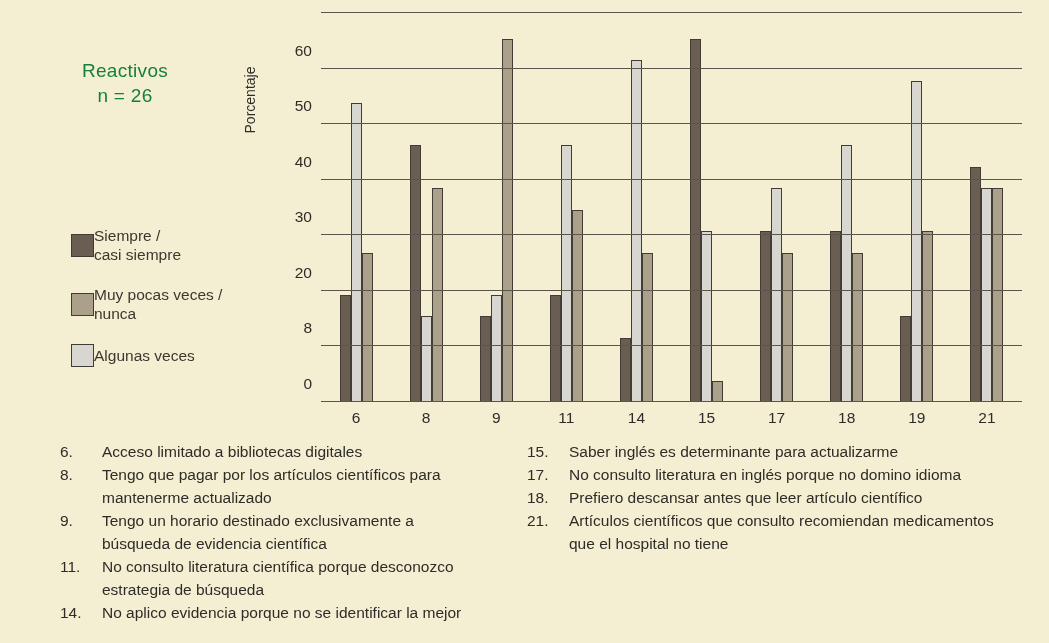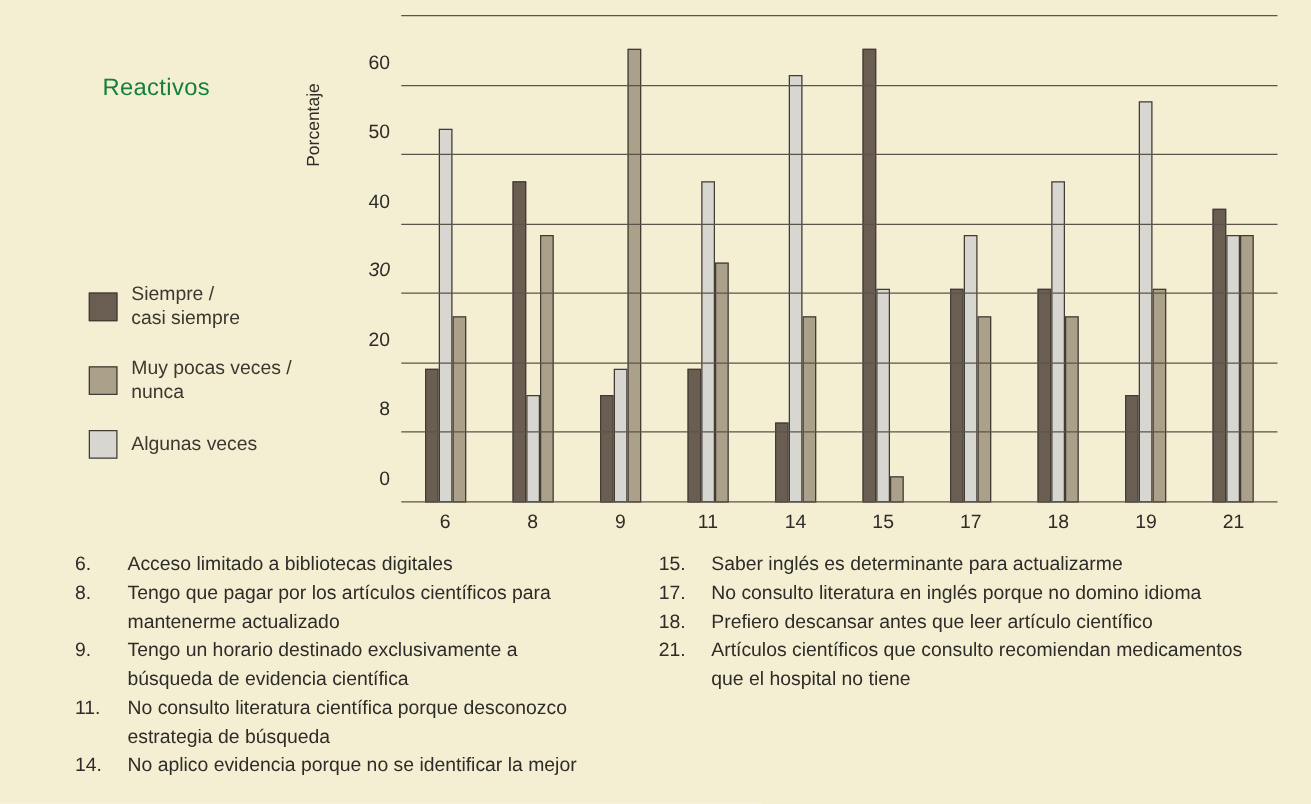--- a/index.html
+++ b/index.html
@@ -32,39 +32,40 @@
   }
   .groups{position:absolute;left:0;right:0;top:0;bottom:0;display:flex;}
   .group{flex:1;position:relative;display:flex;align-items:flex-end;justify-content:center;}
   .bar{width:11px;box-sizing:border-box;border:1px solid #423c34;}
   .xtick{
     position:absolute;top:calc(100% + 7px);left:0;right:0;
     text-align:center;font-size:15.5px;color:#2e2c28;
   }
   
   .legend{position:absolute;left:71px;top:226px;display:flex;flex-direction:column;gap:21px;}
-  .legend-item{display:flex;align-items:center;gap:11px;}
+  .legend-item{display:flex;align-items:center;}
   .legend-swatch{width:23px;height:23px;box-sizing:border-box;border:1px solid #423c34;flex:0 0 auto;}
   .legend-label{font-size:15.5px;line-height:19px;white-space:pre-line;color:#3a382f;}
   
   .footnotes{position:absolute;top:440px;left:60px;display:flex;font-size:15.5px;line-height:23px;color:#2e2c28;}
   .fn-col{display:flex;flex-direction:column;}
   .fn-col-left{width:452px;}
   .fn-col-right{width:515px;margin-left:15px;}
   .fn-row{display:flex;}
   .fn-num{width:42px;flex:0 0 auto;}
   .fn-text{flex:1;white-space:pre-line;}
 </style>
 </head>
 <body>
 
 <div class="figure">
 
   <div class="annotation">
     <div>Reactivos</div>
+    <div>n = 26</div>
   </div>
 
   <div class="ylabel">Porcentaje</div>
 
   <div class="plot" id="plot">
     <div class="groups" id="groups">
         <div class="group">
           <div class="bar" style="height: 27.4286%; background: rgb(106, 94, 82);"></div>
           <div class="bar" style="height: 76.8571%; background: rgb(216, 214, 208);"></div>
           <div class="bar" style="height: 38.4286%; background: rgb(171, 160, 137);"></div>
@@ -125,21 +126,21 @@
           <div class="xtick">21</div>
         </div>
       </div>
   <div class="gridline" style="bottom: 0%;"></div>
       <div class="ytick" style="bottom: 0%;">0</div>
       <div class="gridline" style="bottom: 14.2857%;"></div>
       <div class="ytick" style="bottom: 14.2857%;">8</div>
       <div class="gridline" style="bottom: 28.5714%;"></div>
       <div class="ytick" style="bottom: 28.5714%;">20</div>
       <div class="gridline" style="bottom: 42.8571%;"></div>
-      <div class="ytick" style="bottom: 42.8571%; font-style: italic;">30</div>
+      <div class="ytick" style="bottom: 42.8571%;">30</div>
       <div class="gridline" style="bottom: 57.1429%;"></div>
       <div class="ytick" style="bottom: 57.1429%;">40</div>
       <div class="gridline" style="bottom: 71.4286%;"></div>
       <div class="ytick" style="bottom: 71.4286%;">50</div>
       <div class="gridline" style="bottom: 85.7143%;"></div>
       <div class="ytick" style="bottom: 85.7143%;">60</div>
       <div class="gridline" style="bottom: 100%;"></div>
       <div class="ytick" style="bottom: 100%;">70</div>
     </div>
 

